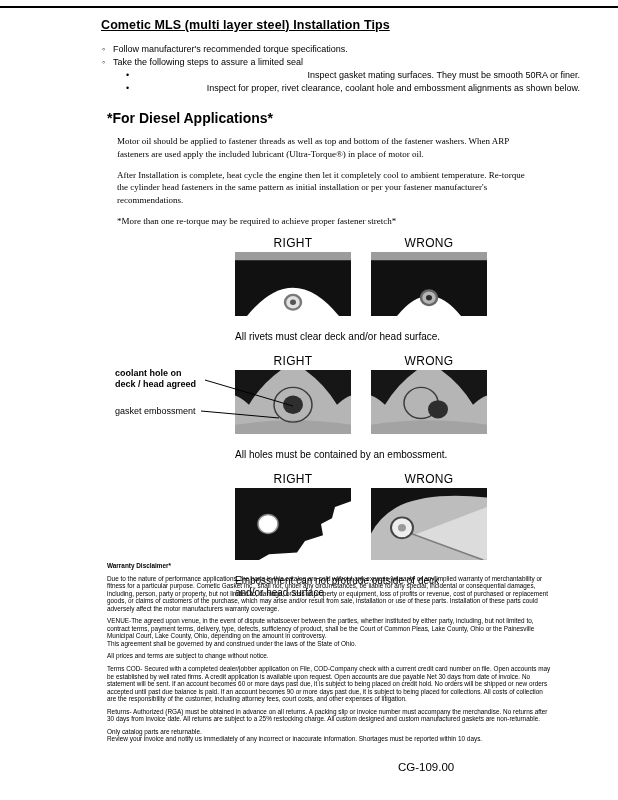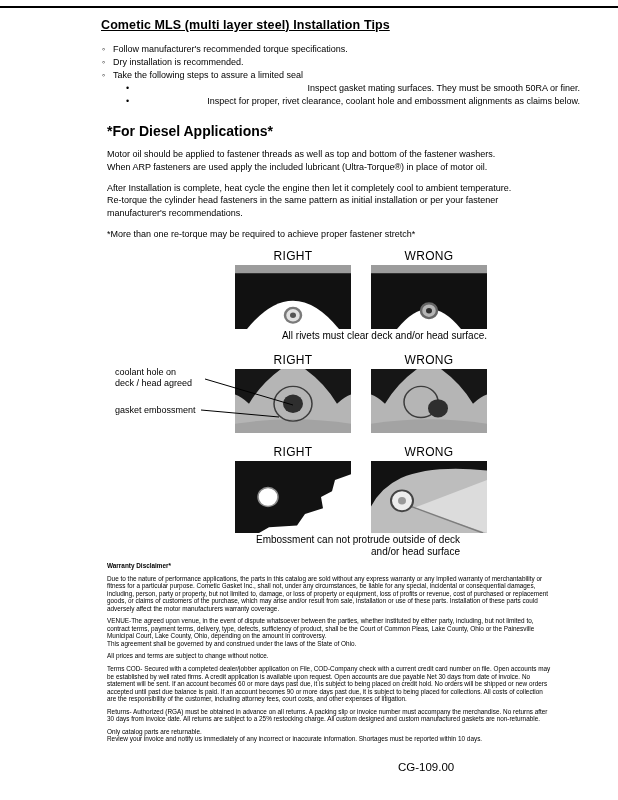--- a/index.html
+++ b/index.html
@@ -19,34 +19,34 @@
 
   ul.tips { list-style:none; font-size:9px; line-height:1.45; margin-left:2px; }
   ul.tips > li { position:relative; padding-left:11px; }
   ul.tips > li::before { content:"◦"; position:absolute; left:0; top:0; font-size:9px; }
 
   ul.subtips { list-style:none; margin-left:13px;text-align:right; }
   ul.subtips > li { position:relative; padding-left:10px; }
   ul.subtips > li::before { content:"•"; position:absolute; left:0; top:0; font-size:9px; }
 
   .diesel-heading { font-size:14px; font-weight:bold; margin:15px 0 9px 7px; }
-  .para { font-size:9px; line-height:1.38; width:412px; margin-left:7px; margin-bottom:9px; }
+  .para { font-size:9px; line-height:1.38; width:412px; margin-left:17px; margin-bottom:9px;font-family:Liberation Serif, serif; }
   .para.note { margin-bottom:4px; }
 
   .diagrams { margin-left:135px; width:252px; margin-top:8px; }
   .drow { position:relative; margin-bottom:12px; }
   .dheaders { display:flex; gap:20px; margin-bottom:2px;align-items:flex-end; }
   .dheaders span { width:116px; text-align:center; font-size:12px; letter-spacing:0.3px; }
   .dimages { display:flex; gap:20px; }
   .dimg { display:block; }
-  .dcaption { font-size:10px; margin-top:1px;text-align:right; }
+  .dcaption { font-size:10px; margin-top:15px; }
   .dcaption.two-line { width:225px; line-height:1.25; }
 
   .side-label { position:absolute; left:-120px; width:110px; font-size:9px; line-height:1.25; text-align:left; }
-  .side-label.l1 { top:14px; }
+  .side-label.l1 { top:14px;font-weight:bold; }
   .side-label.l2 { top:52px; }
   .leaders { position:absolute; left:-120px; top:0; pointer-events:none; }
 
   .warranty { position:absolute; top:562px; left:107px; width:445px; font-size:6.4px; line-height:1.18; }
   .warranty .wheading { font-weight:bold; margin-bottom:5px; }
   .warranty p { margin-bottom:5px; }
   .warranty p.tight { margin-bottom:0; }
   .warranty p.tight2 { margin-bottom:5px; }
 
   .footer-code { position:absolute; left:398px; top:761px; font-size:11.5px; }
@@ -55,26 +55,25 @@
 <body>
 
 <div class="topline"></div>
 
 <div class="content">
 
   <h1 class="title">Cometic MLS (multi layer steel) Installation Tips</h1>
 
   <ul class="tips">
     <li><span>Follow manufacturer's recommended torque specifications.</span></li>
-    <li><span>Dry installation is recommended.</span></li>
     <li>
       <span>Take the following steps to assure a limited seal</span>
       <ul class="subtips">
         <li><span>Inspect gasket mating surfaces.  They must be smooth 50RA or finer.</span></li>
-        <li><span>Inspect for proper, rivet clearance, coolant hole and embossment alignments as claims below.</span></li>
+        <li><span>Inspect for proper, rivet clearance, coolant hole and embossment alignments as shown below.</span></li>
       </ul>
     </li>
   </ul>
 
   <div class="diesel-heading">*For Diesel Applications*</div>
   <p class="para">Motor oil should be applied to fastener threads as well as top and bottom of the fastener washers. When ARP fasteners are used apply the included lubricant (Ultra-Torque®) in place of motor oil.</p>
   <p class="para">After Installation is complete, heat cycle the engine then let it completely cool to ambient temperature. Re-torque the cylinder head fasteners in the same pattern as initial installation or per your fastener manufacturer's recommendations.</p>
   <p class="para note">*More than one re-torque may be required to achieve proper fastener stretch*</p>
 
   <div class="diagrams">
@@ -128,20 +127,21 @@
         </svg>
         <svg class="dimg" width="116" height="64" viewBox="0 0 116 70" preserveAspectRatio="none">
           <rect width="116" height="70" fill="#b5b5b5"></rect>
           <path d="M0,0 H46 Q26,16 14,38 Q6,30 0,28 Z" fill="#161616"></path>
           <path d="M116,0 H70 Q90,16 102,38 Q110,30 116,28 Z" fill="#161616"></path>
           <path d="M0,70 H116 V60 Q58,50 0,60 Z" fill="#a3a3a3"></path>
           <circle cx="50" cy="36" r="17" fill="none" stroke="#3c3c3c" stroke-width="1.5"></circle>
           <circle cx="67" cy="43" r="10" fill="#2e2e2e"></circle>
         </svg>
       </div>
+      <div class="dcaption">All holes must be contained by an embossment.</div>
     </div>
 
     <div class="drow">
       <div class="dheaders">
         <span>RIGHT</span>
         <span>WRONG</span>
       </div>
       <div class="dimages">
         <svg class="dimg" width="116" height="72" viewBox="0 0 116 76" preserveAspectRatio="none">
           <rect width="116" height="76" fill="#fff"></rect>

